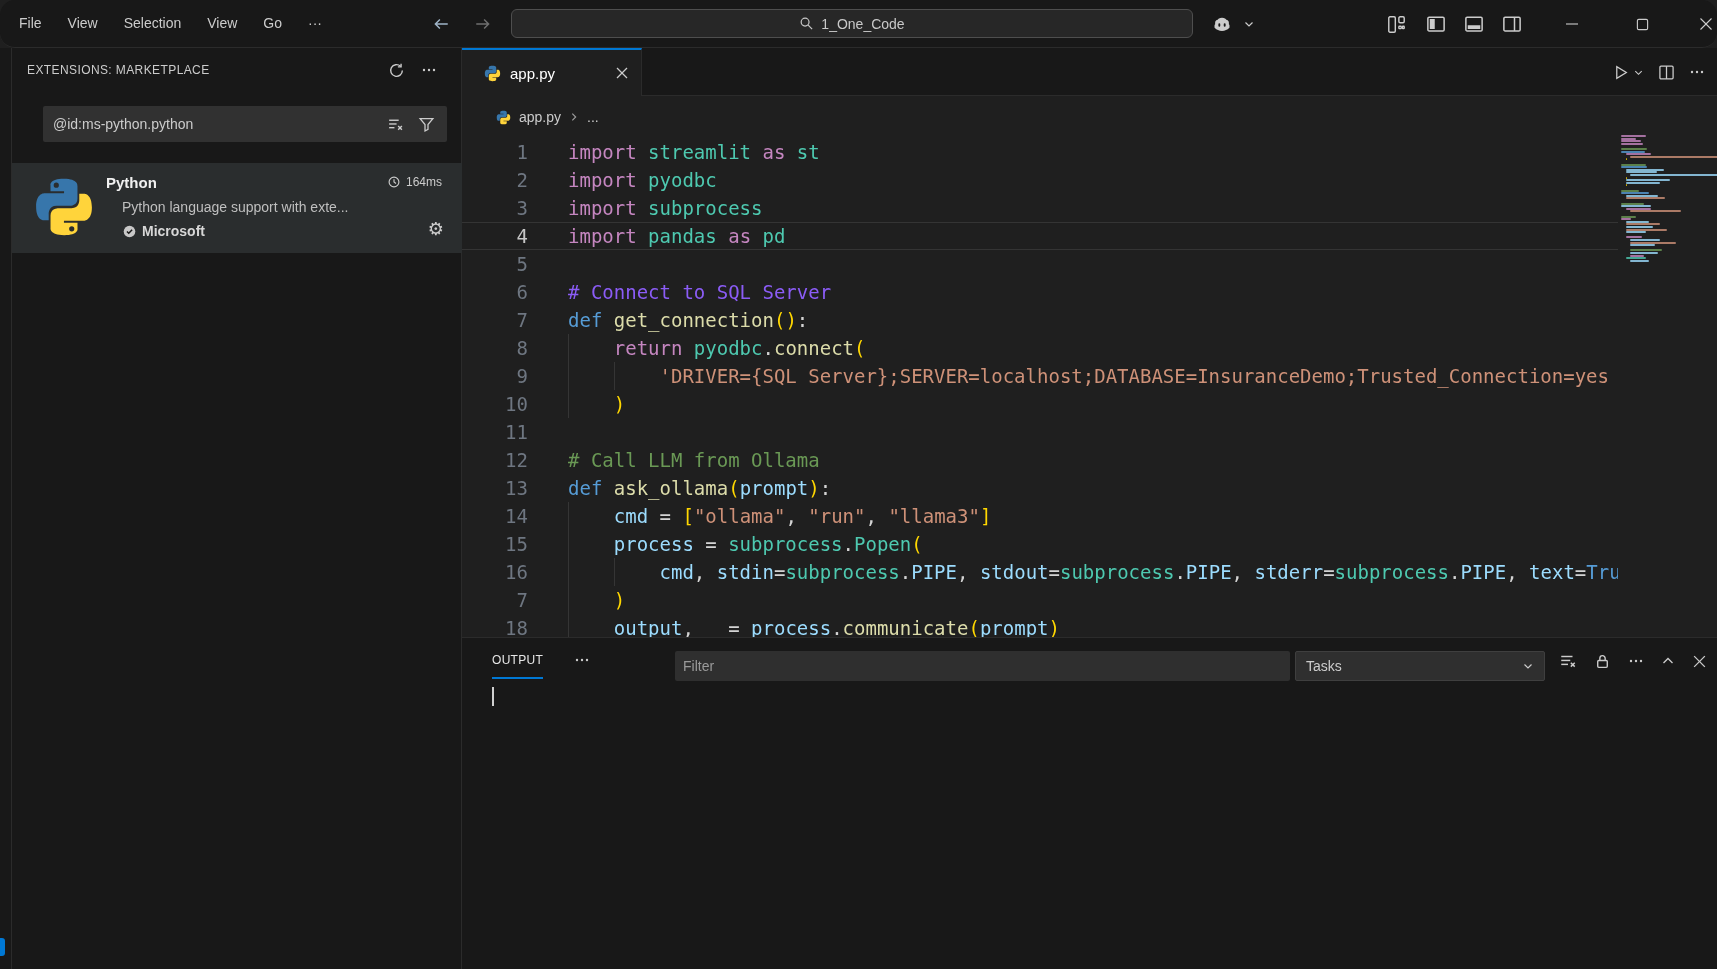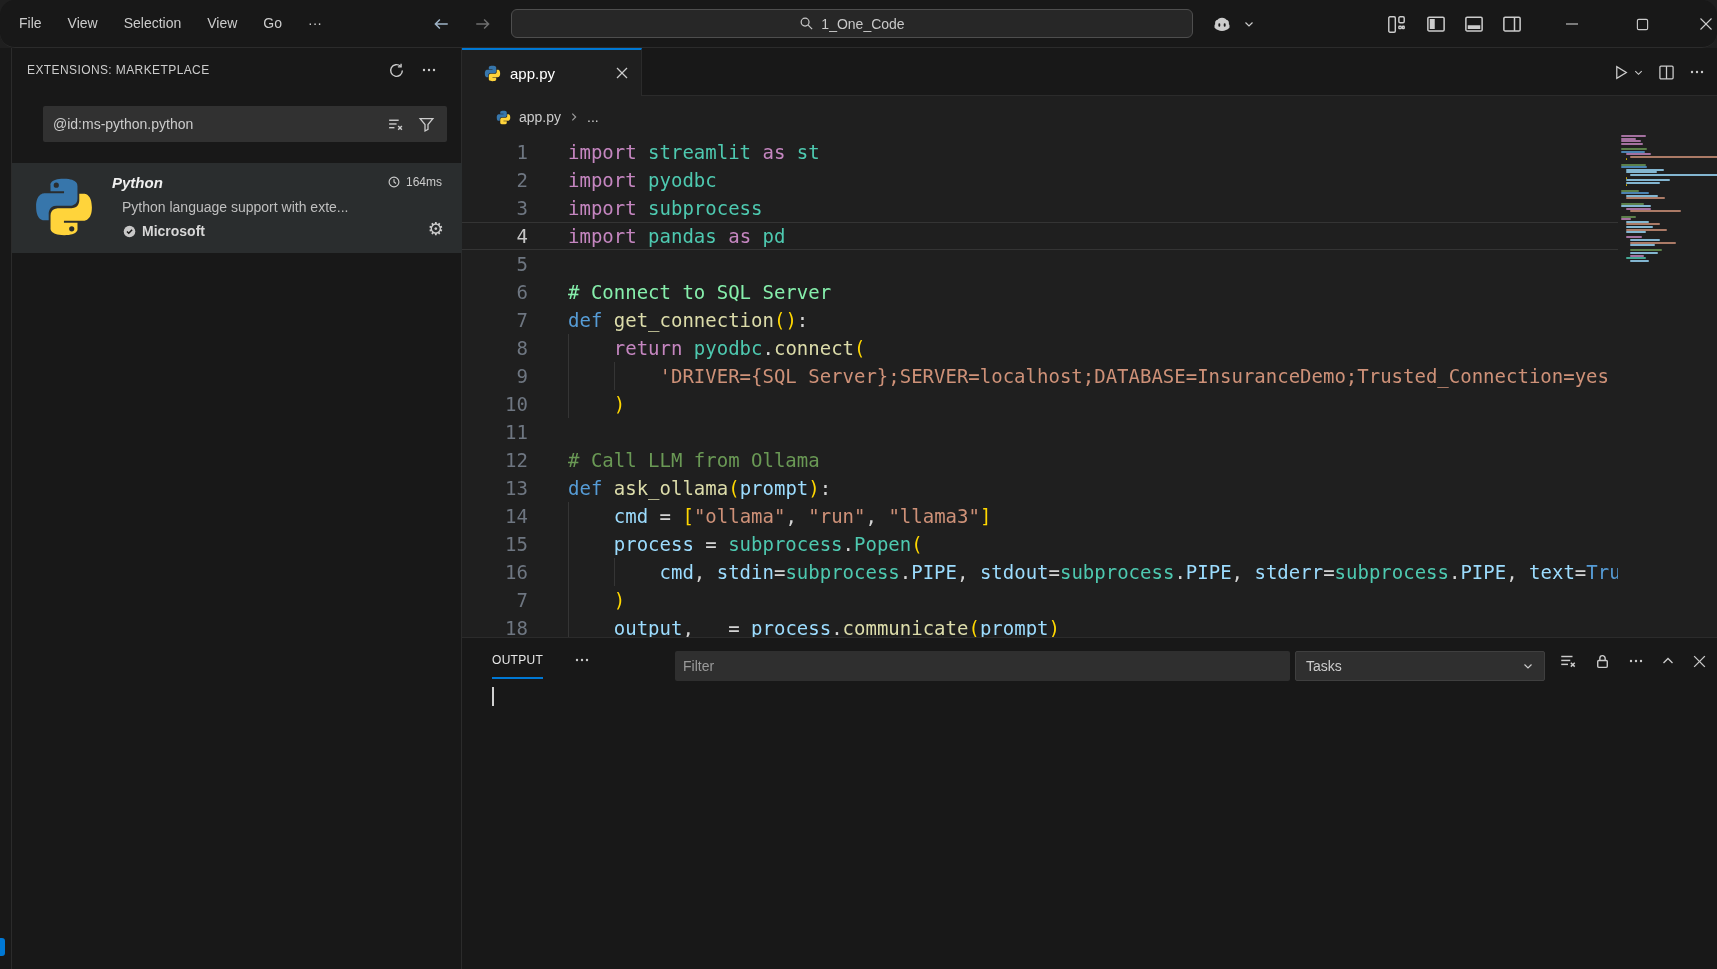--- a/index.html
+++ b/index.html
@@ -25,21 +25,21 @@
   #sb-header{position:relative;height:44px;display:flex;align-items:center;}
   #sb-title{margin-left:15px;font-size:12px;letter-spacing:.4px;color:#cccccc;}
   #sb-header-icons{position:absolute;right:24px;top:0;height:44px;display:flex;align-items:center;gap:16px;}
   #sb-search{position:absolute;left:31px;top:58px;width:404px;height:36px;background:var(--input,#313131);
     border-radius:2px;box-sizing:border-box;display:flex;align-items:center;}
   #sb-search input{flex:1;background:transparent;border:0;outline:0;color:#cccccc;font-size:14px;
     font-family:"Liberation Sans",sans-serif;padding:0 0 0 10px;}
   #sb-search .in-icons{display:flex;align-items:center;gap:14px;padding-right:12px;}
   #ext-item{position:absolute;left:0;top:115px;width:450px;height:90px;background:#2a2d2e;}
   #ext-logo{position:absolute;left:21px;top:13px;width:62px;height:62px;}
-  #ext-name{position:absolute;left:100px;top:11px;font-size:15px;font-weight:bold;color:#f0f0f0;font-style:italic;}
+  #ext-name{position:absolute;left:94px;top:11px;font-size:15px;font-weight:bold;color:#f0f0f0;}
   #ext-time{position:absolute;right:20px;top:12px;display:flex;align-items:center;gap:5px;color:#cccccc;font-size:12px;}
   #ext-desc{position:absolute;left:110px;top:36px;font-size:14px;color:#bfbfbf;}
   #ext-pub{position:absolute;left:110px;top:60px;display:flex;align-items:center;gap:5px;
     font-size:14px;font-weight:600;color:#d7d7d7;}
   #ext-gear{position:absolute;right:18px;top:57px;font-size:18px;color:#cccccc;line-height:1;}
   
   #editor{position:absolute;left:462px;top:48px;width:1255px;height:589px;background:var(--editorbg,#1f1f1f);overflow:hidden;}
   #tabbar{position:relative;height:48px;background:#181818;}
   #tabbar-border{position:absolute;left:180px;right:0;top:47px;height:1px;background:var(--border,#2b2b2b);}
   #tab-active{position:absolute;left:0;top:0;width:180px;height:48px;background:#1f1f1f;
@@ -325,21 +325,21 @@
       <div class="crow cur">
         <div class="ln">4</div>
         <div class="ctext"><span style="color: rgb(197, 134, 192);">import</span><span style="color: rgb(212, 212, 212);"> </span><span style="color: rgb(78, 201, 176);">pandas</span><span style="color: rgb(212, 212, 212);"> </span><span style="color: rgb(197, 134, 192);">as</span><span style="color: rgb(212, 212, 212);"> </span><span style="color: rgb(78, 201, 176);">pd</span></div>
       </div>
       <div class="crow">
         <div class="ln">5</div>
         <div class="ctext"></div>
       </div>
       <div class="crow">
         <div class="ln">6</div>
-        <div class="ctext"><span style="color: #86efac;"># Connect to SQL Server</span></div>
+        <div class="ctext"><span style="color: #8b5cf6;"># Connect to SQL Server</span></div>
       </div>
       <div class="crow">
         <div class="ln">7</div>
         <div class="ctext"><span style="color: rgb(86, 156, 214);">def</span><span style="color: rgb(212, 212, 212);"> </span><span style="color: rgb(220, 220, 170);">get_connection</span><span style="color: rgb(255, 215, 0);">()</span><span style="color: rgb(212, 212, 212);">:</span></div>
       </div>
       <div class="crow">
         <div class="ln">8</div>
         <div class="ctext"><i class="guide" style="left: 40px;"></i><span style="color: rgb(212, 212, 212);">    </span><span style="color: rgb(197, 134, 192);">return</span><span style="color: rgb(212, 212, 212);"> </span><span style="color: rgb(78, 201, 176);">pyodbc</span><span style="color: rgb(212, 212, 212);">.</span><span style="color: rgb(220, 220, 170);">connect</span><span style="color: rgb(255, 215, 0);">(</span></div>
       </div>
       <div class="crow">

